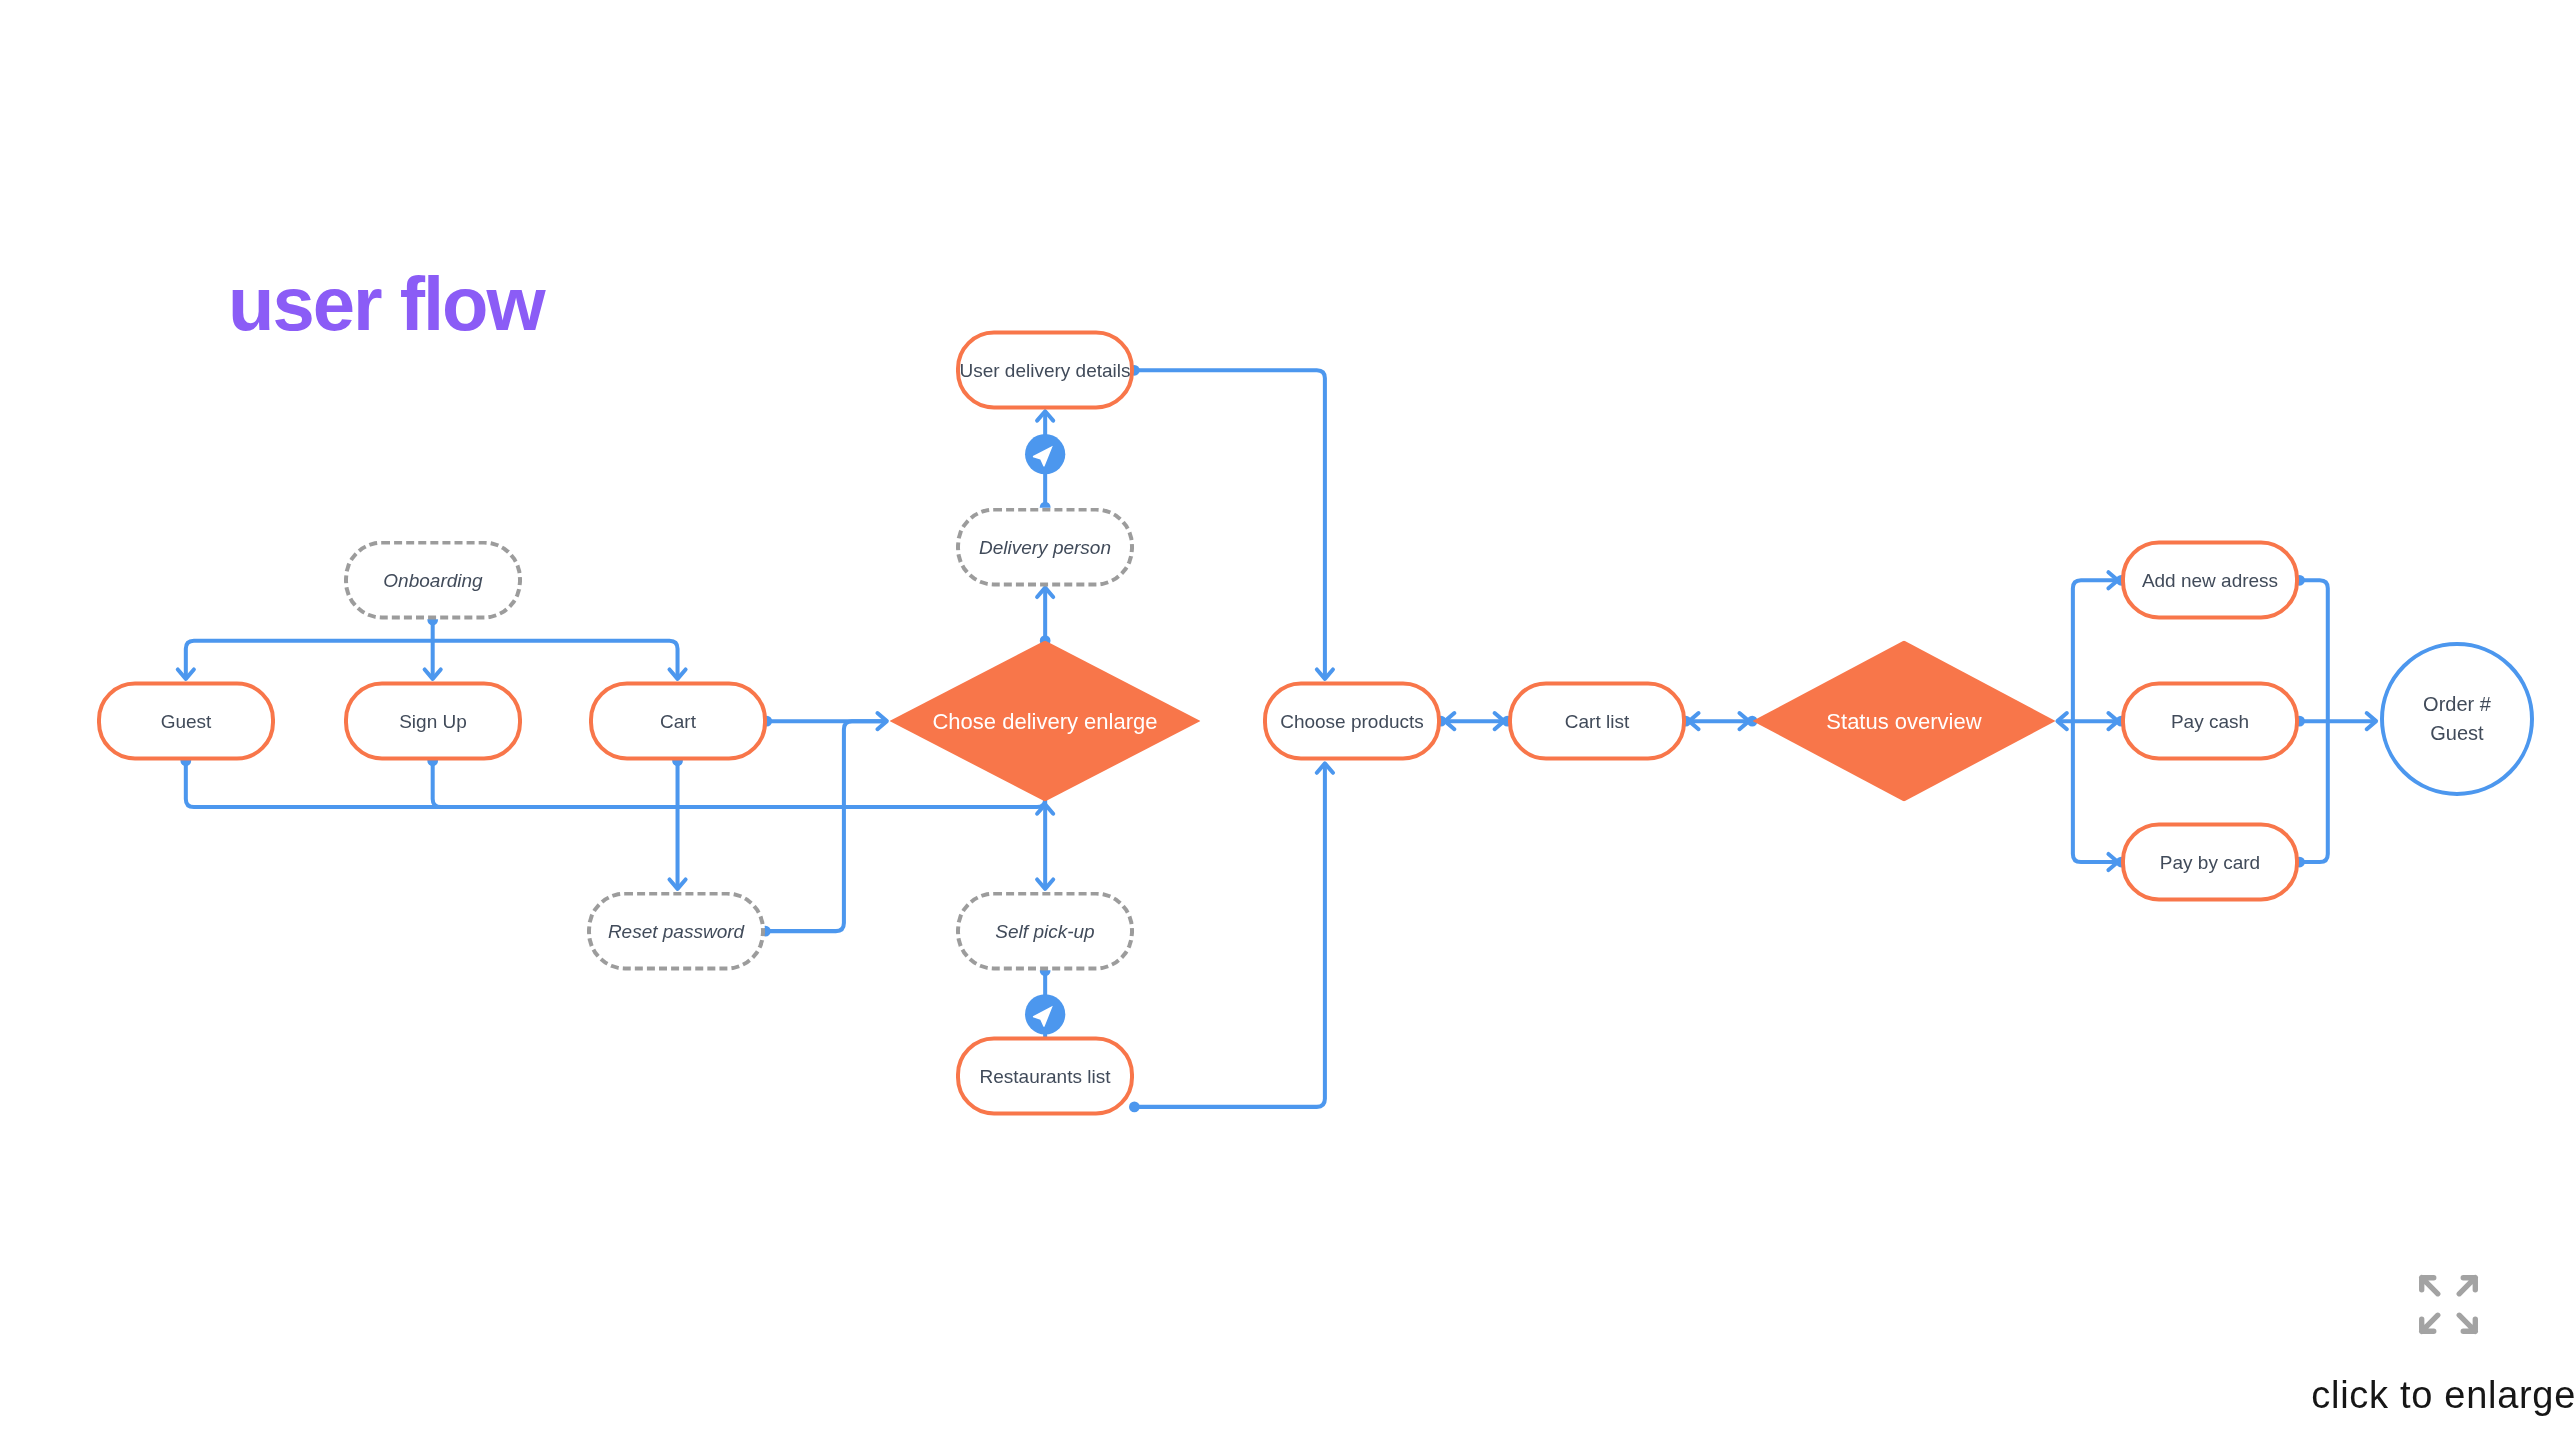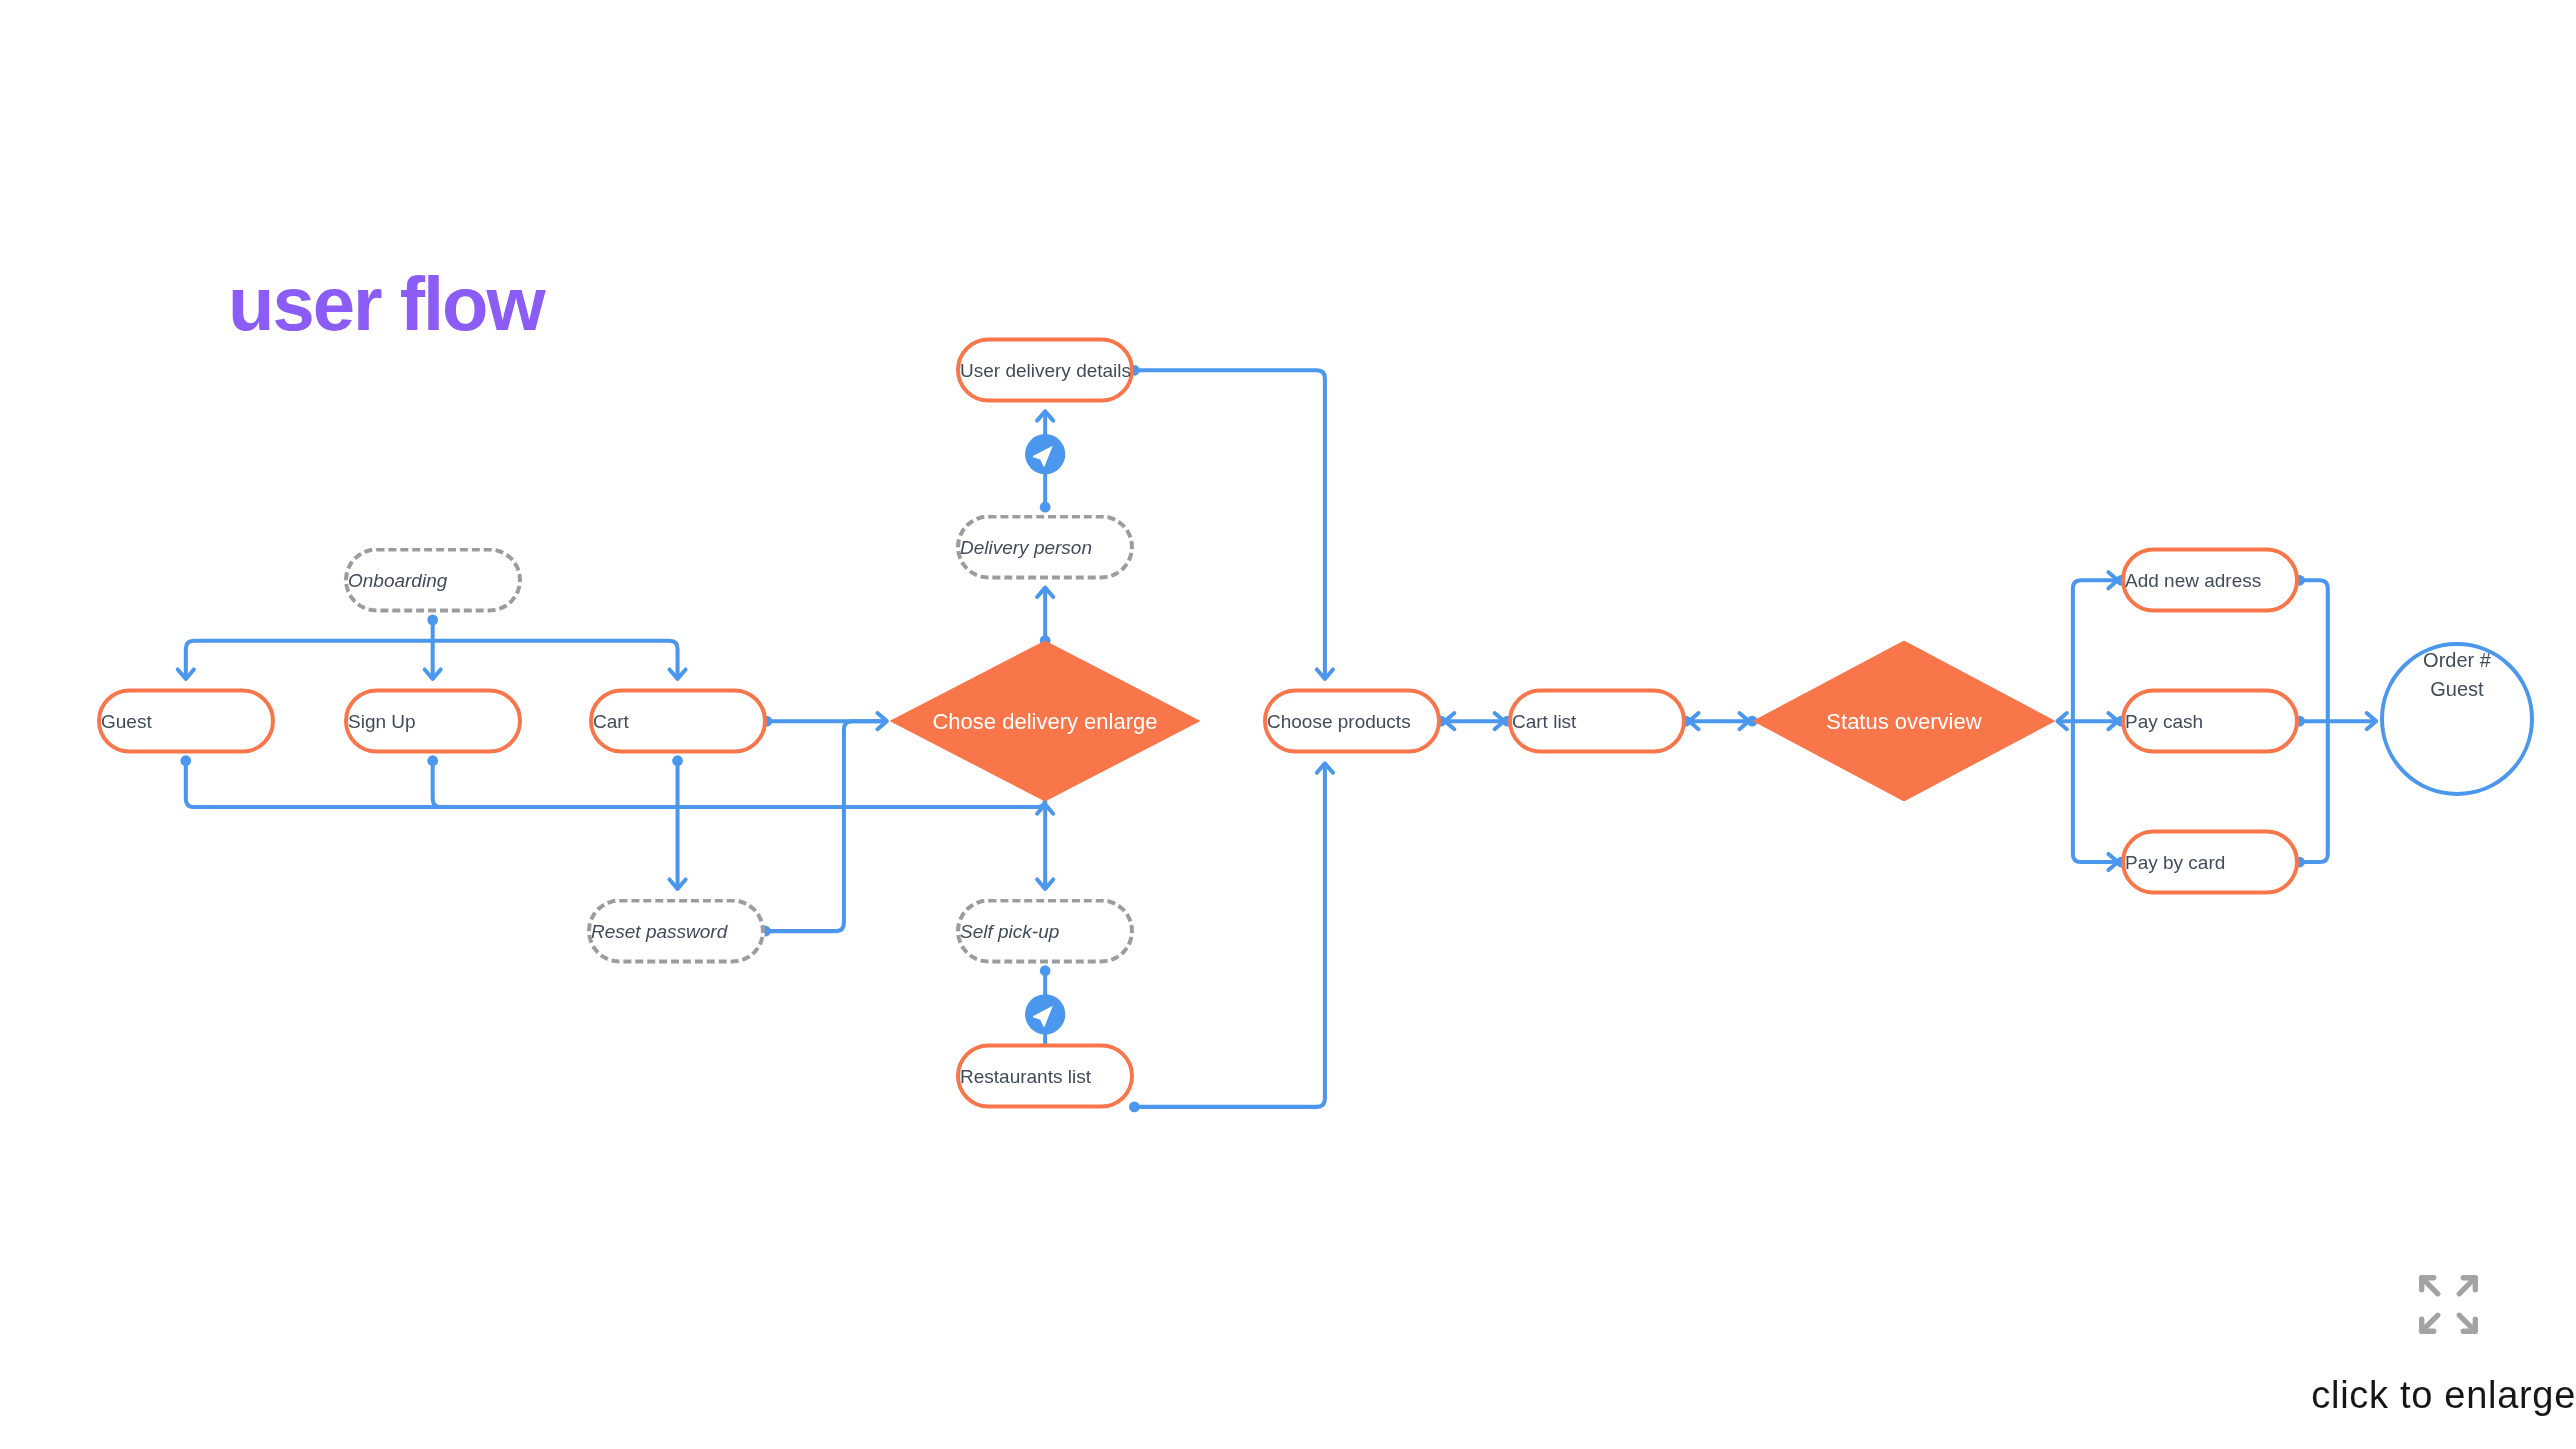--- a/index.html
+++ b/index.html
@@ -6,39 +6,39 @@
   body{
     width:2576px;height:1449px;background:#ffffff;position:relative;overflow:hidden;
     font-family:"Liberation Sans", sans-serif;
   }
   #flow-svg{position:absolute;left:0;top:0;width:2576px;height:1449px;}
   .page-title{
     position:absolute;left:228px;top:260px;
     font-size:76px;font-weight:800;letter-spacing:-2px;color:#8b5cf6;
   }
   .node{
-    position:absolute;width:178px;height:65px;box-sizing:border-box;
+    position:absolute;width:178px;height:79px;box-sizing:border-box;
     background:#ffffff;border:4px solid #F8764A;border-radius:38px;
-    display:flex;align-items:center;
+    display:flex;align-items:center;justify-content:center;
     font-size:19px;color:#414B5A;white-space:nowrap;
     transform:translate(-50%,-50%);
   }
   .node.dashed{border:4px dashed #9C9C9C;font-style:italic;}
   .diamond{
     position:absolute;width:311px;height:161px;
     background:#F8764A;color:#ffffff;
     clip-path:polygon(50% 0,100% 50%,50% 100%,0 50%);
     display:flex;align-items:center;justify-content:center;
     font-size:22px;white-space:nowrap;
     transform:translate(-50%,-50%);
   }
   .circle-node{
     position:absolute;width:154px;height:154px;box-sizing:border-box;
     background:#ffffff;border:4.7px solid #4C97EE;border-radius:50%;
-    display:flex;flex-direction:column;align-items:center;
+    display:flex;flex-direction:column;align-items:center;justify-content:center;
     font-size:20px;line-height:1.45;color:#414B5A;
     transform:translate(-50%,-50%);
   }
   .enlarge{
     position:absolute;left:2267px;top:1271px;width:309px;
     display:flex;flex-direction:column;align-items:flex-end;gap:36px;
     cursor:pointer;
   }
   .enlarge svg{margin-right:94px;}
   .enlarge-label{

